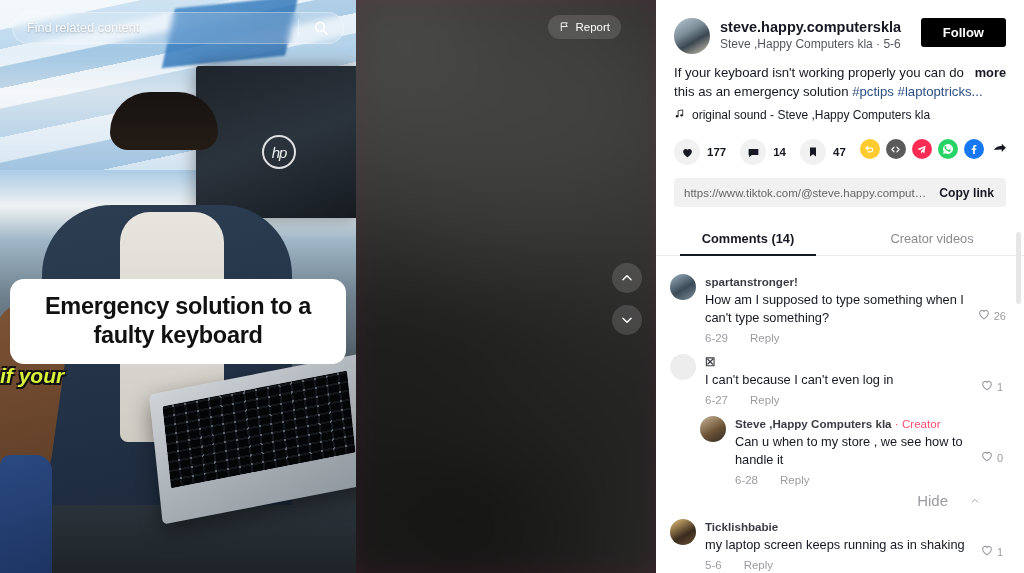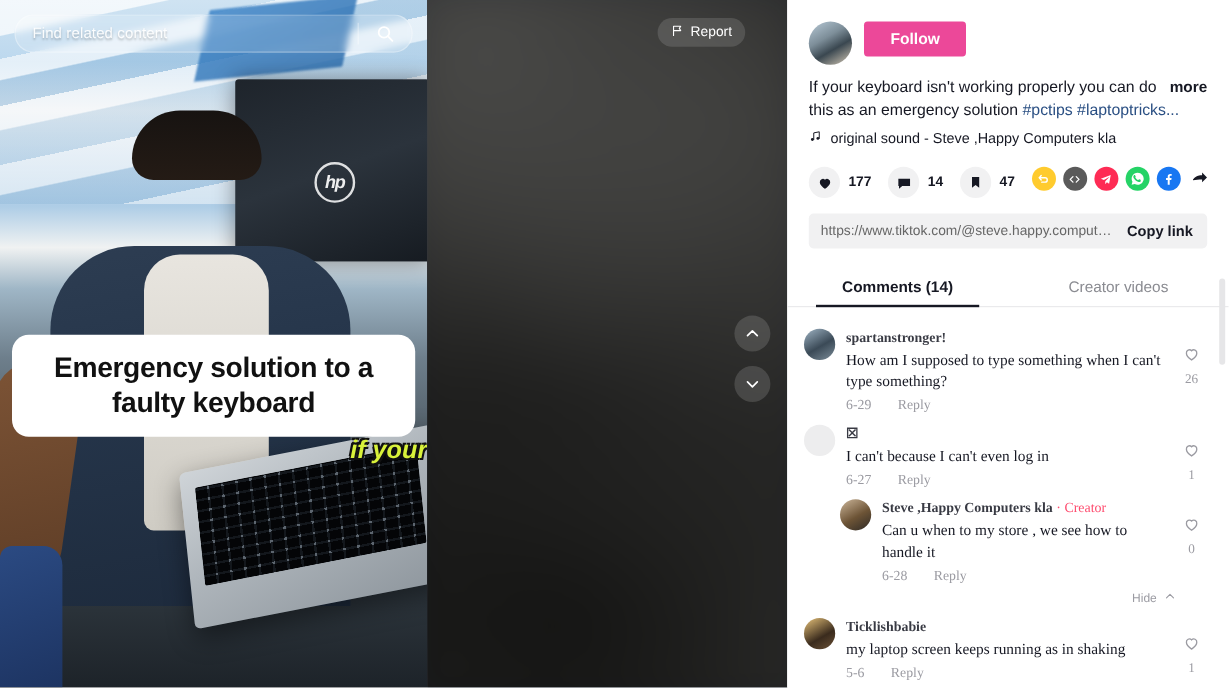--- a/index.html
+++ b/index.html
@@ -43,21 +43,21 @@
     position:absolute; left:196px; top:66px; width:162px; height:152px;
     background: linear-gradient(160deg,#1e242b 0%, #2b333c 50%, #161b21 100%);
     border-radius:3px;
     box-shadow: 0 0 18px rgba(0,0,0,.4);
   }
   .hp-logo {
     position:absolute; left:262px; top:135px;
     width:34px; height:34px; border-radius:50%;
     border:2.5px solid rgba(255,255,255,.85);
     color:rgba(255,255,255,.92);
-    font-size:15px; font-weight:bold; font-style:italic;
+    font-size:15px; font-weight:normal; font-style:italic;
     display:flex; align-items:center; justify-content:center;
     letter-spacing:-1px;
   }
   .vid-person-head {
     position:absolute; left:112px; top:96px; width:104px; height:122px;
     border-radius: 50% 50% 45% 45%;
     background: linear-gradient(165deg,#6b4a33 0%, #elevated 0%, #7a5337 25%, #5d3e29 72%, #4a3020 100%);
   }
   .vid-hair {
     position:absolute; left:110px; top:92px; width:108px; height:58px;
@@ -131,32 +131,32 @@
     position:absolute; left:10px; top:279px; width:336px;
     background:#fff; border-radius:14px;
     padding:13px 14px 15px;
     text-align:center;
     font-size:23.5px; font-weight:bold; color:#111;
     line-height:1.22;
     letter-spacing:-.3px;
   }
   .cap-yellow {
     position:absolute; left:0; right:0; top:364px;
-    text-align:right;
+    text-align:left;
     font-size:21px; font-weight:bold; font-style:italic;
     color:#d9f23a;
     text-shadow: -1.6px -1.6px 0 #111, 1.6px -1.6px 0 #111, -1.6px 1.6px 0 #111, 1.6px 1.6px 0 #111;
   }
 
   
   .mid-pane {
     position:relative;
     width:300px; height:573px; flex:0 0 300px;
     overflow:hidden;
-    background:#0f172a;
+    background:#be185d;
   }
   .mid-blur {
     position:absolute; inset:-40px;
     background:
       radial-gradient(circle at 22% 12%, #4a4a48 0%, rgba(74,74,72,0) 46%),
       radial-gradient(circle at 74% 22%, #3e3e3c 0%, rgba(62,62,60,0) 44%),
       radial-gradient(circle at 18% 52%, #1d1d1c 0%, rgba(29,29,28,0) 48%),
       radial-gradient(circle at 62% 56%, #252524 0%, rgba(37,37,36,0) 46%),
       radial-gradient(circle at 40% 84%, #141413 0%, rgba(20,20,19,0) 52%),
       radial-gradient(circle at 86% 86%, #343432 0%, rgba(52,52,50,0) 50%),
@@ -205,21 +205,21 @@
   .author-names { flex:1; min-width:0; }
   .author-handle {
     font-size:14.5px; font-weight:bold; color:#161823;
     line-height:1.25;
   }
   .author-sub {
     font-size:12px; color:#161823; opacity:.75; margin-top:1px;
   }
   .follow-btn {
     flex:0 0 auto;
-    background:#ec4899; color:#fff;
+    background:#000000; color:#fff;
     font-size:13px; font-weight:bold;
     border:none; border-radius:3px;
     padding:7px 22px;
     cursor:pointer;
   }
   .desc {
     padding: 10px 18px 0 18px;
     font-size:13.2px; color:#161823; line-height:1.42;
     position:relative;
   }
@@ -278,21 +278,21 @@
   .tab.active { color:#161823; font-weight:bold; }
   .tab.active::after {
     content:""; position:absolute; left:50%; transform:translateX(-50%);
     bottom:-1px; width:136px; height:2px; background:#161823;
   }
 
   .comments {
     padding: 10px 18px 0 14px;
     overflow:hidden;
   }
-  .cmt { display:flex; gap:9px; padding:8px 0 2px;font-family:Liberation Serif, serif; }
+  .cmt { display:flex; gap:9px; padding:8px 0 2px; }
   .cmt.reply { padding-left:30px; }
   .av {
     width:26px; height:26px; border-radius:50%; flex:0 0 26px;
     background:#ededee; overflow:hidden;
   }
   .av.a1 { background: linear-gradient(150deg,#9fb4c4,#3b4a57 55%,#7c8d99); }
   .av.a2 { background:#ededee; }
   .av.a3 { background: linear-gradient(150deg,#cdb79b,#6d5436 55%,#2e2a26); }
   .av.a4 { background: linear-gradient(150deg,#e8c37a,#3a2b1d 60%,#6b5136); }
   .cmt-body { flex:1; min-width:0; }
@@ -303,28 +303,28 @@
   .creator-badge { color:#fe2c55; font-weight:normal; }
   .cmt-text {
     font-size:12.8px; color:#161823; line-height:1.42; margin-top:1px;
   }
   .cmt-meta {
     margin-top:5px; font-size:11.5px; color:#9b9ba2;
     display:flex; gap:22px; align-items:center;
   }
   .cmt-meta span { cursor:pointer; }
   .like-col {
-    flex:0 0 26px; display:flex; flex-direction:column;
+    flex:0 0 26px; display:flex; flex-direction:row;
     align-items:center; gap:3px; padding-top:14px;
   }
   .like-n { font-size:11px; color:#9b9ba2; }
   .hide-row {
-    display:flex; justify-content:flex-end; align-items:flex-end;
-    gap:6px; padding:4px 26px 2px 0;
-    font-size:10px; color:#9b9ba2; cursor:pointer;
+    display:flex; justify-content:flex-end; align-items:flex-start;
+    gap:22px; padding:4px 26px 2px 0;
+    font-size:15px; color:#9b9ba2; cursor:pointer;
   }
   .scrollbar {
     position:absolute; right:3px; top:232px;
     width:5px; height:72px; border-radius:3px;
     background:#e6e6e8; cursor:pointer;
   }
 </style>
 </head>
 <body>
 
@@ -384,20 +384,28 @@
           <polyline points="5,9 12,16 19,9"></polyline>
         </svg>
       </div>
     </div>
   </div>
 
   <div class="right-pane">
 
     <div class="author-row">
       <div class="avatar-lg"></div>
+      <div class="author-names">
+        <div class="author-handle">steve.happy.computerskla</div>
+        <div class="author-sub">
+          <span>Steve ,Happy Computers kla</span>
+          <span>·</span>
+          <span>5-6</span>
+        </div>
+      </div>
       <button class="follow-btn">Follow</button>
     </div>
 
     <div class="desc">
       <span class="more-link">more</span>
       <span>If your keyboard isn't working properly you can do this as an emergency solution </span><span class="hashtag">#pctips #laptoptricks...</span>
     </div>
 
     <div class="music-row">
       <span>

